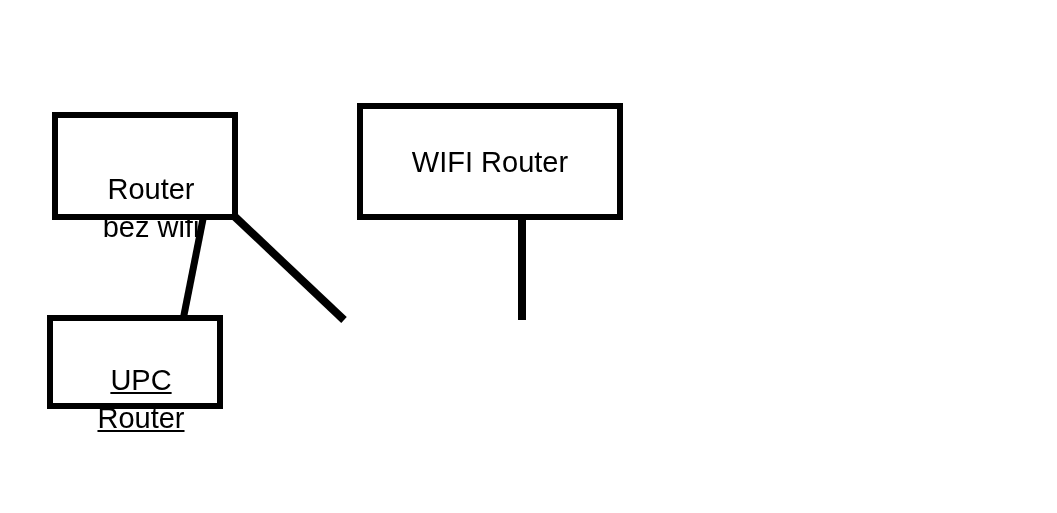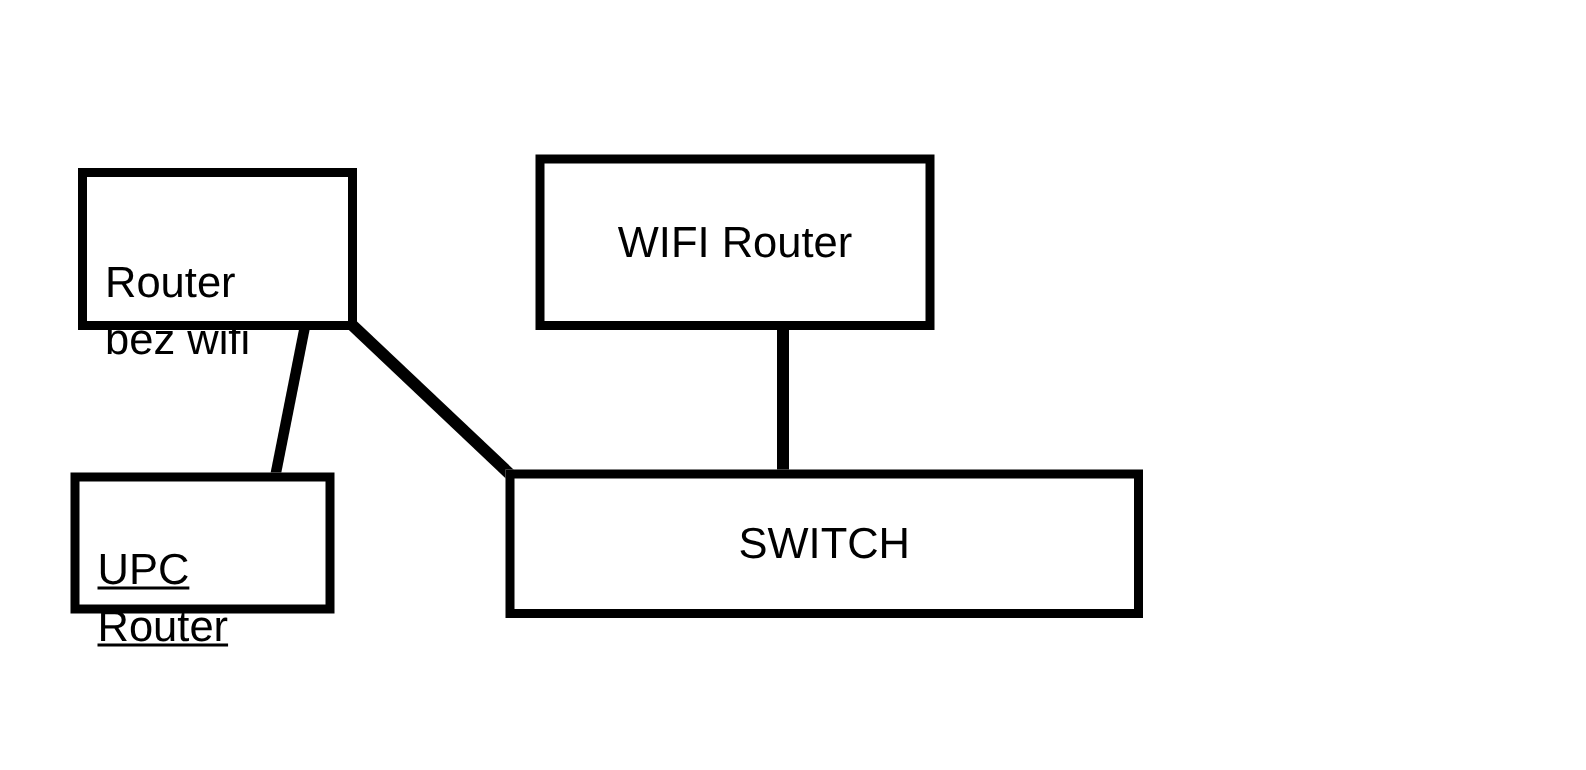--- a/index.html
+++ b/index.html
@@ -27,21 +27,21 @@
     border: 6px solid #000000;
     background: #ffffff;
     color: #000000;
     font-size: 29px;
     line-height: 38px;
     white-space: pre-line;
   }
   .node.left-label {
     display: block;
     padding: 14px 0 0 12px;
-    text-align: left;
+    text-align: center;
   }
   .node.center-label {
     display: flex;
     align-items: center;
     justify-content: center;
     text-align: center;
   }
   #node-router-bez-wifi {
     left: 52px;  top: 112px;
     width: 186px; height: 108px;
@@ -79,17 +79,14 @@
 
   <div class="node center-label" id="node-wifi-router">
     <span>WIFI Router</span>
   </div>
 
   <div class="node left-label" id="node-upc-router">
     <span>UPC
 Router</span>
   </div>
 
-  <div class="node center-label" id="node-switch">
-    <span>SWITCH</span>
-  </div>
 
 </div>
 
 </body></html>

